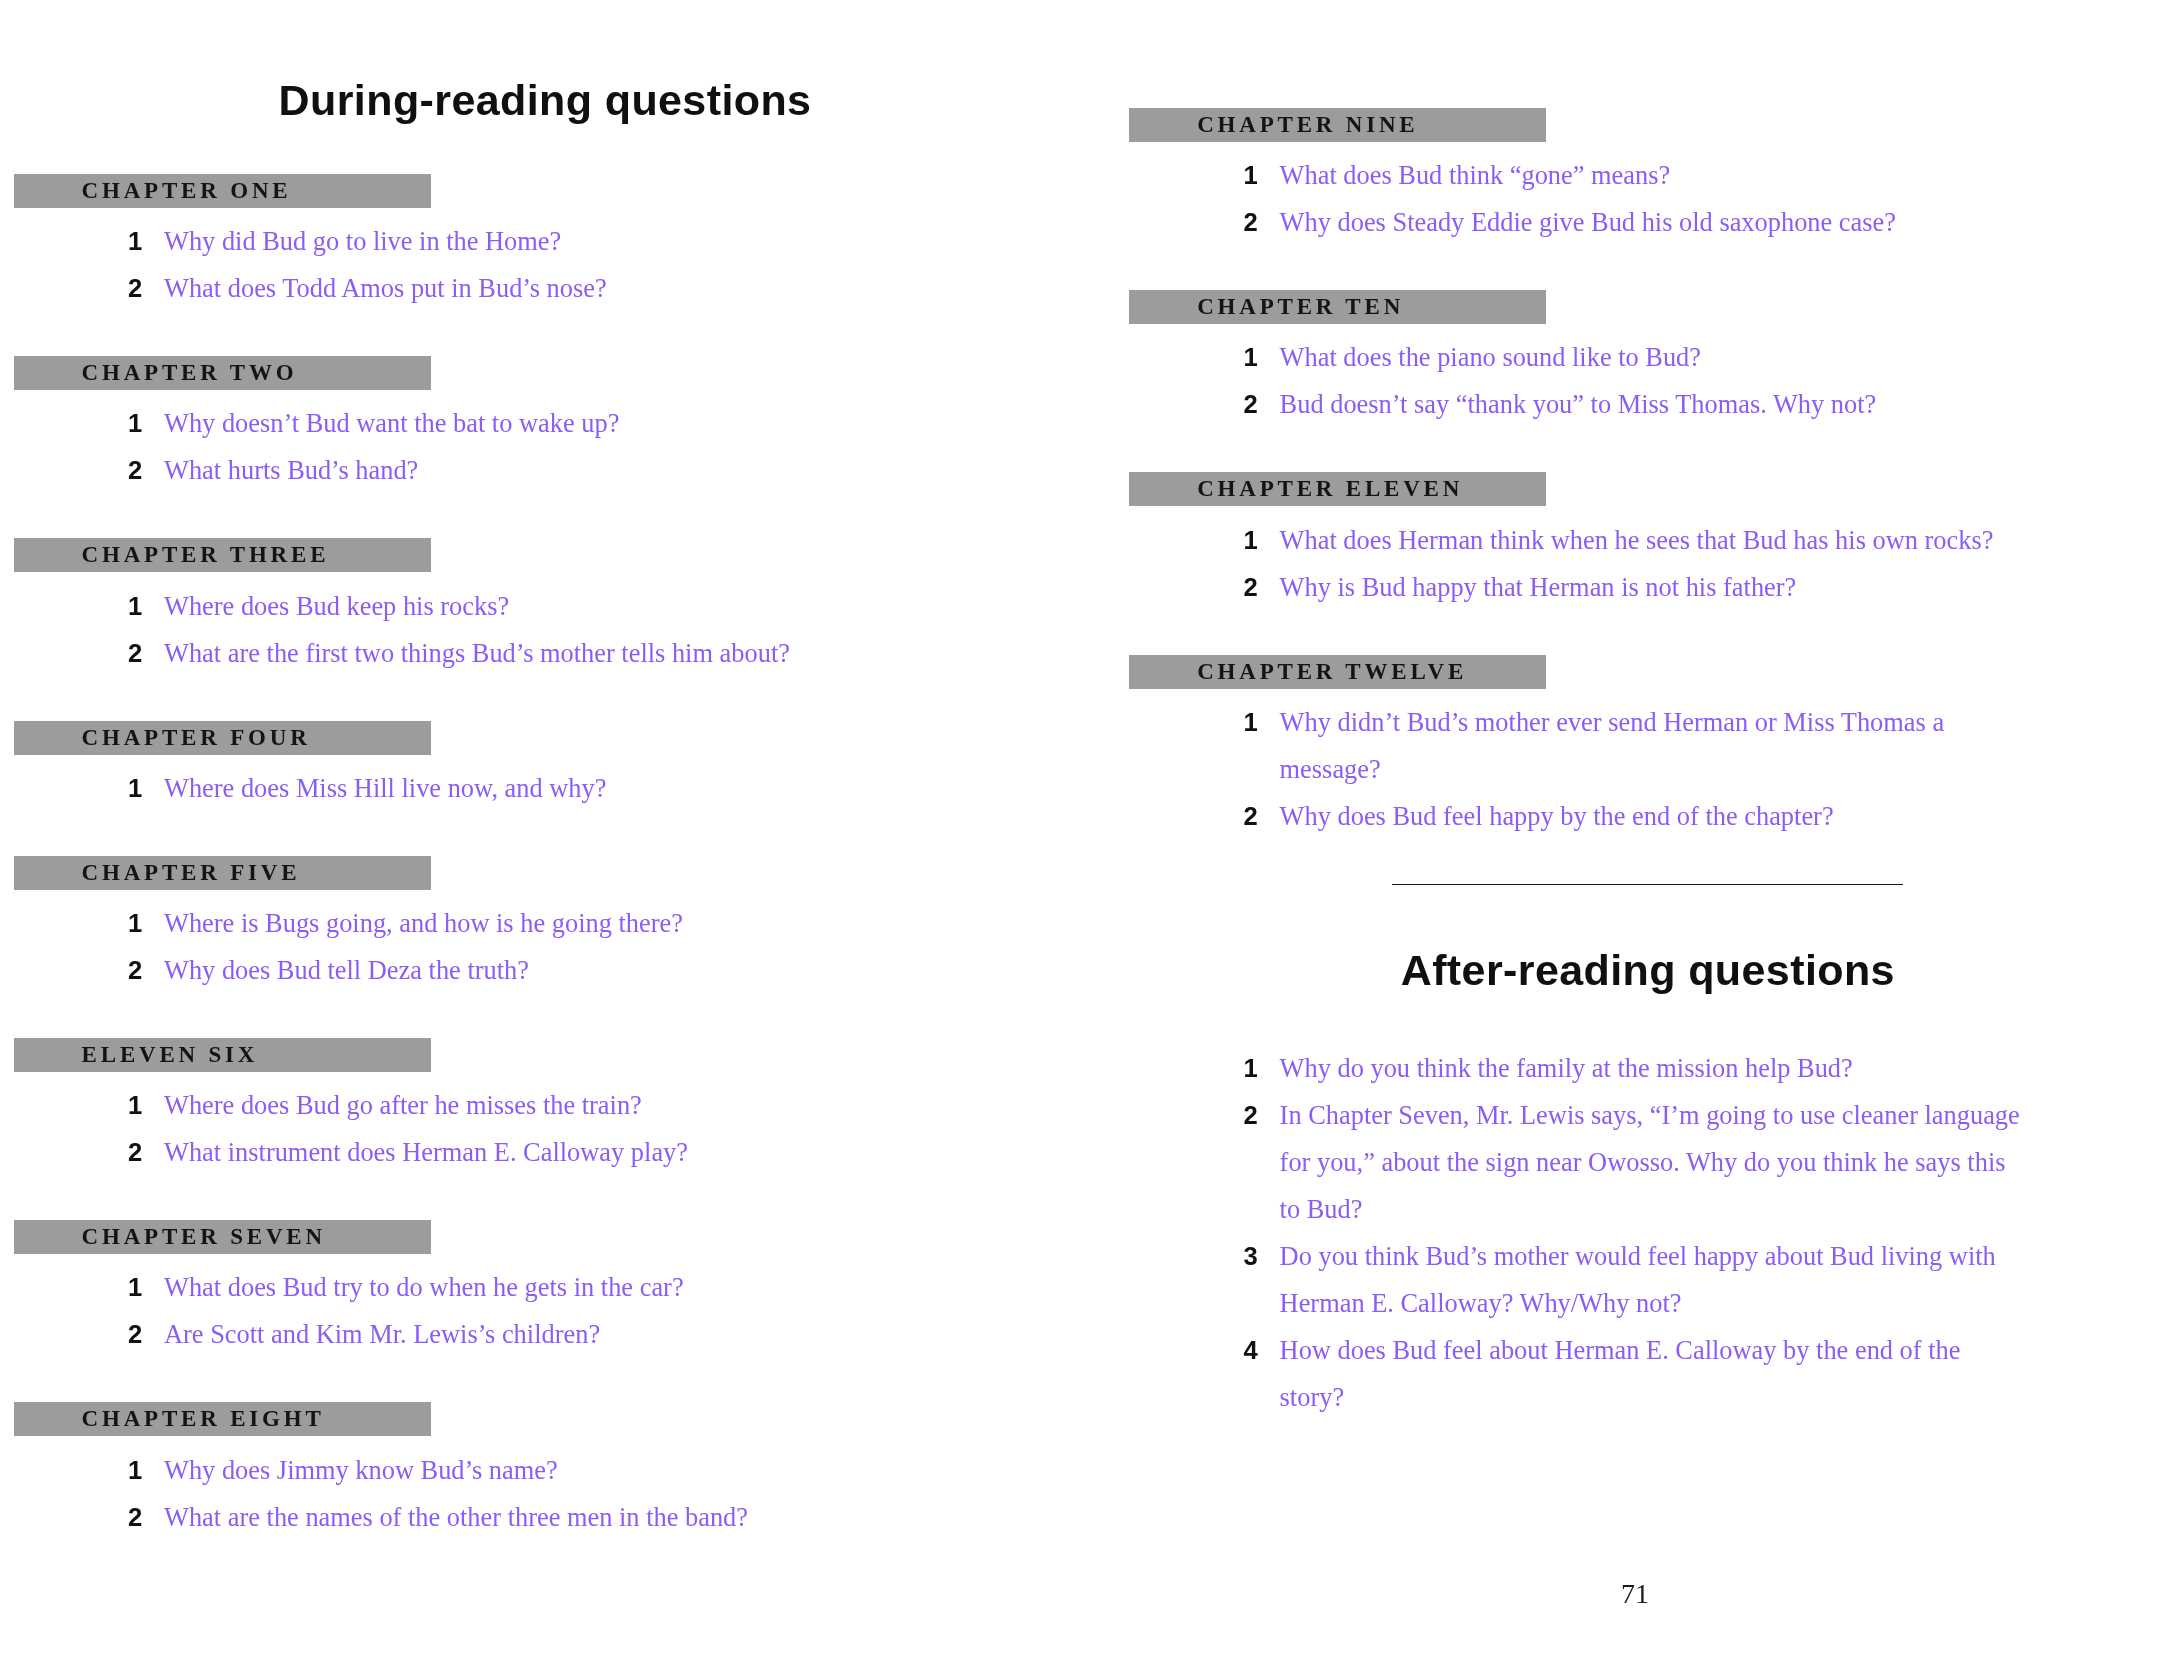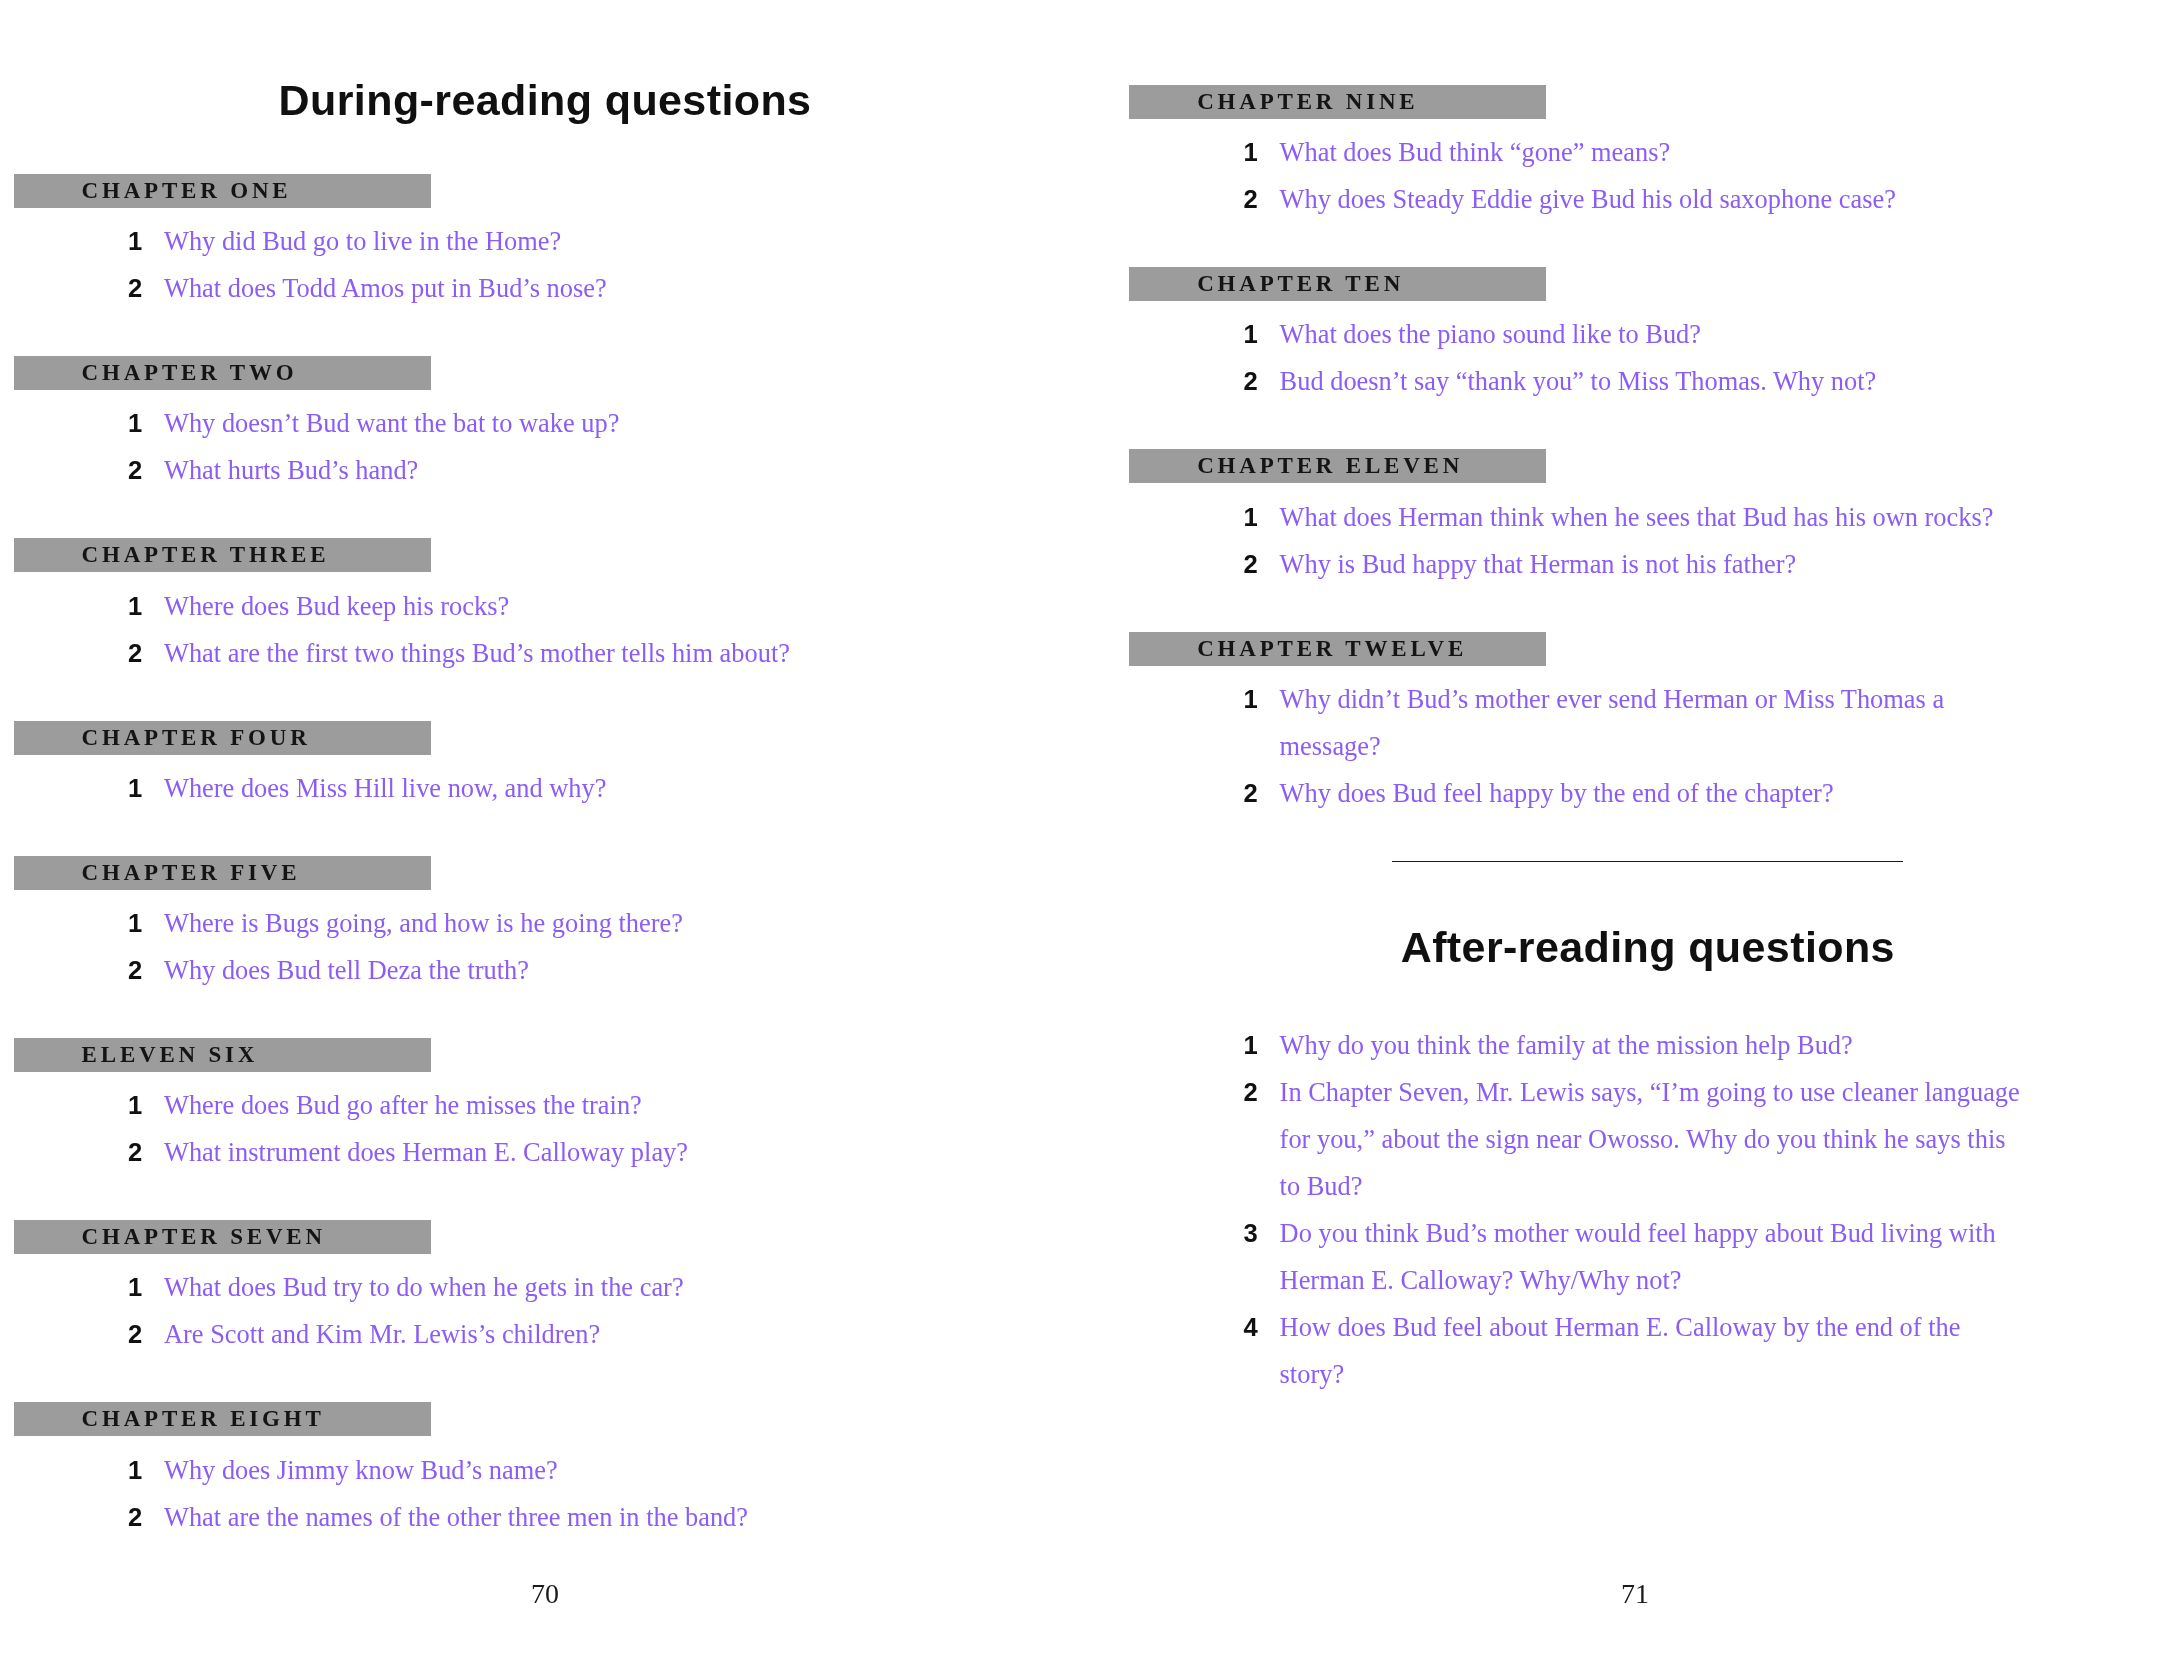--- a/index.html
+++ b/index.html
@@ -24,21 +24,21 @@
     font-family: "Liberation Sans", sans-serif;
     font-weight: bold;
     font-size: 43px;
     line-height: 51px;
     letter-spacing: 0.4px;
     text-align: center;
     color: #101010;
   }
   .title-left { margin-top: 75px; margin-bottom: 48px; }
 
-  .sections-right { margin-top: 85px; }
+  .sections-right { margin-top: 108px; }
 
   .chapter-section { margin-bottom: 44px; }
 
   .chapter-bar {
     width: 417px; height: 34px;
     background: var(--bar-color, #9c9c9c);
     display: flex; align-items: center;
     padding-left: 68px;
     margin-left: 13.6px;
     margin-bottom: 10.2px;
@@ -205,21 +205,20 @@
             <span class="q-num">1</span>
             <span class="q-text">Why does Jimmy know Bud’s name?</span>
           </div>
           <div class="q-row">
             <span class="q-num">2</span>
             <span class="q-text">What are the names of the other three men in the band?</span>
           </div>
         </div>
       </section>
     </div>
-  <div class="page-footer">70</div>
 </div>
 
 <div class="page page-right">
   <div class="sections sections-right">
       <section class="chapter-section">
         <div class="chapter-bar">
           <span>CHAPTER NINE</span>
         </div>
         <div class="q-list">
           <div class="q-row">

